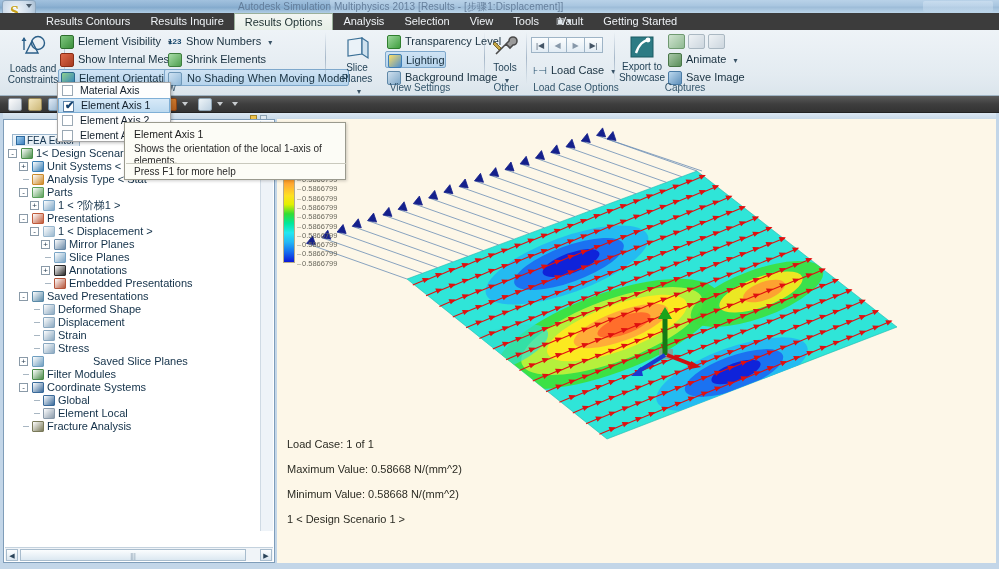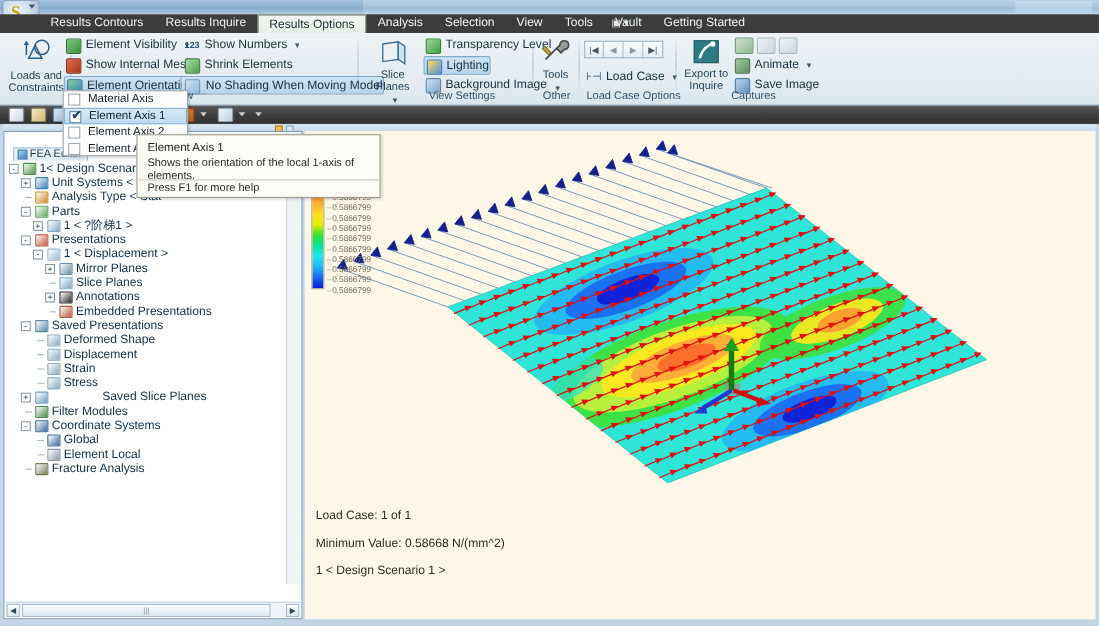--- a/index.html
+++ b/index.html
@@ -238,20 +238,21 @@
   }
   #tooltip .tt-help{
     position:absolute; left:9px; top:43px; font-size:10px; color:#2a2a2a;
   }
 </style>
 </head>
 <body>
 
 <div id="titlebar">
   <div class="glass"></div>
+  <div class="tt">Autodesk Simulation Multiphysics 2013    [Results - [步骤1:Displacement]]</div>
   <div class="winbtns"></div>
 </div>
 
 <div id="appbtn">
   <div class="logo">S</div>
   <div class="sub">MP</div>
   <div class="caret"></div>
 </div>
 
 <div id="tabbar">
@@ -367,21 +368,21 @@
 
   <div class="sep" style="left:614px;"></div>
 
   <div class="bigbtn" style="left:618px; top:3px; width:48px; height:52px;">
     <svg width="28" height="24" viewBox="0 0 28 24" style="margin-top:2px">
       <rect x="3" y="2" width="22" height="20" fill="#2d7b84" stroke="#1b5a62"></rect>
       <path d="M8 18 C12 6 18 6 21 4" stroke="#fff" stroke-width="2.4" fill="none"></path>
       <circle cx="20" cy="5" r="2.4" fill="#fff"></circle>
     </svg>
     <span class="cap">Export to</span>
-    <span class="cap">Inquire</span>
+    <span class="cap">Showcase</span>
   </div>
   <div style="position:absolute;left:668px;top:4px;display:flex;gap:3px;">
     <span style="width:17px;height:15px;background:linear-gradient(135deg,#cfe3d0,#8fba92);border:1px solid #6f9a72;border-radius:2px;"></span>
     <span style="width:17px;height:15px;background:linear-gradient(135deg,#eef2f5,#ccd6de);border:1px solid #aab8c2;border-radius:2px;"></span>
     <span style="width:17px;height:15px;background:linear-gradient(135deg,#eef2f5,#ccd6de);border:1px solid #aab8c2;border-radius:2px;"></span>
   </div>
   <div class="smbtn" style="left:666px; top:21px;">
     <span class="ico" style="background:linear-gradient(135deg,#a8c8a8,#5a8f5a); border:1px solid #477547;"></span>
     <span>Animate</span>
     <span class="dd">▾</span>
@@ -1308,20 +1309,21 @@
           <div class="lrow" style="top: 46.5px;"><span class="tick">–</span><span>0.5866799</span></div>
           <div class="lrow" style="top: 55.8px;"><span class="tick">–</span><span>0.5866799</span></div>
           <div class="lrow" style="top: 65.1px;"><span class="tick">–</span><span>0.5866799</span></div>
           <div class="lrow" style="top: 74.4px;"><span class="tick">–</span><span>0.5866799</span></div>
           <div class="lrow" style="top: 83.7px;"><span class="tick">–</span><span>0.5866799</span></div>
         </div>
     </div>
 
     <div id="infoblock">
       <div class="line">Load Case:  1 of 1</div>
+      <div class="line">Maximum Value: 0.58668 N/(mm^2)</div>
       <div class="line">Minimum Value: 0.58668 N/(mm^2)</div>
       <div class="line">1 &lt; Design Scenario 1 &gt;</div>
     </div>
   </div>
 </div>
 
 <div id="eomenu">
     <div class="mi"><span class="cb"></span><span>Material Axis</span></div>
     <div class="mi sel"><span class="cb on">
         <span class="ck">✔</span>

